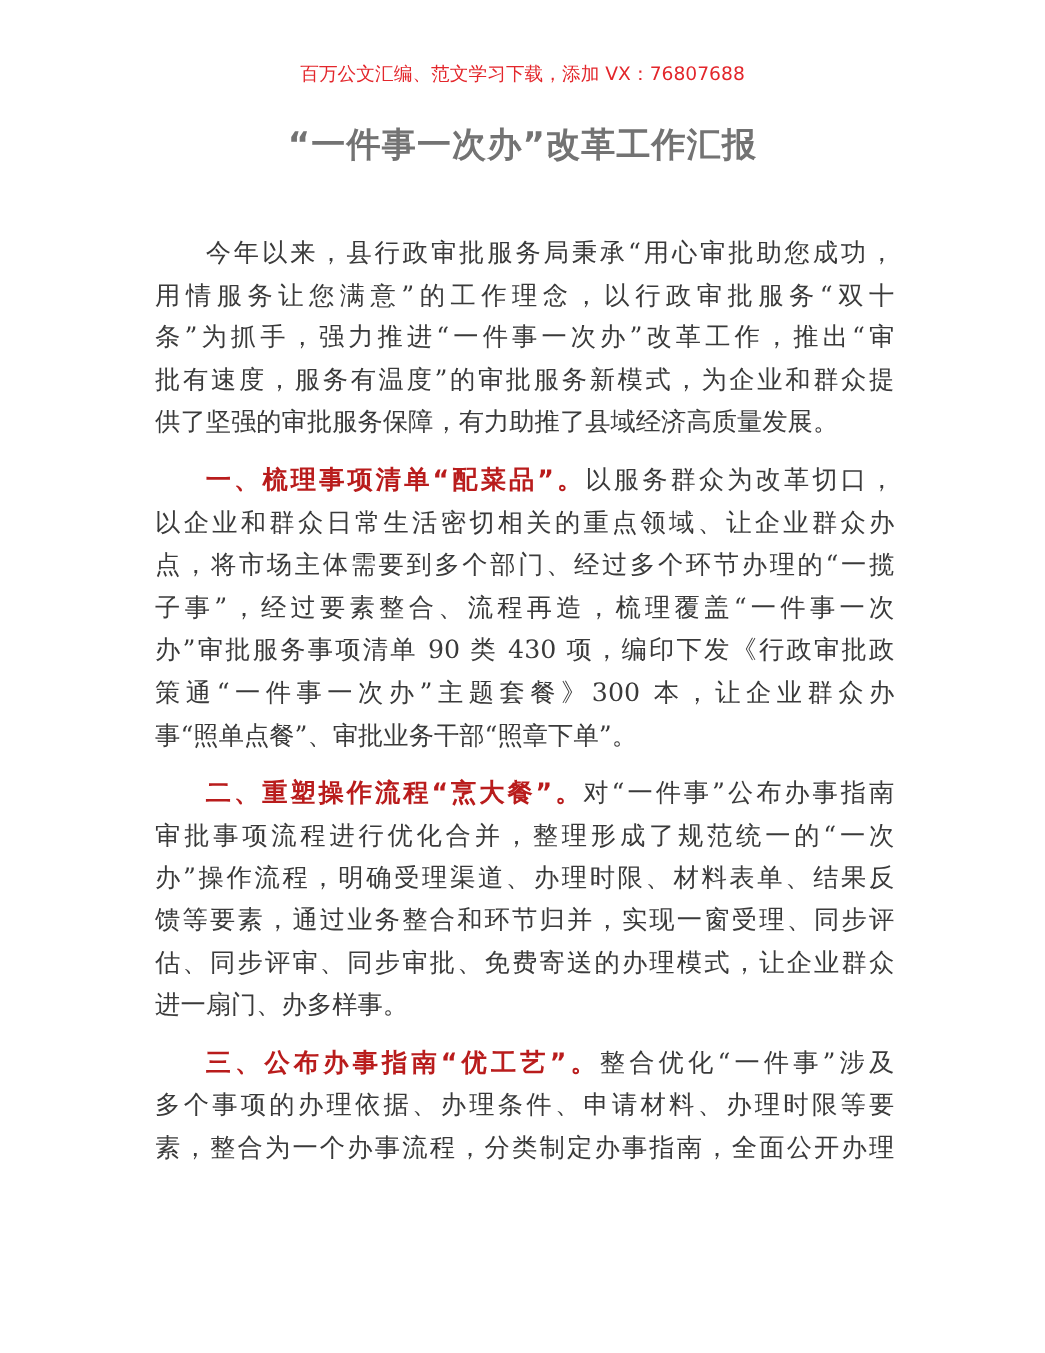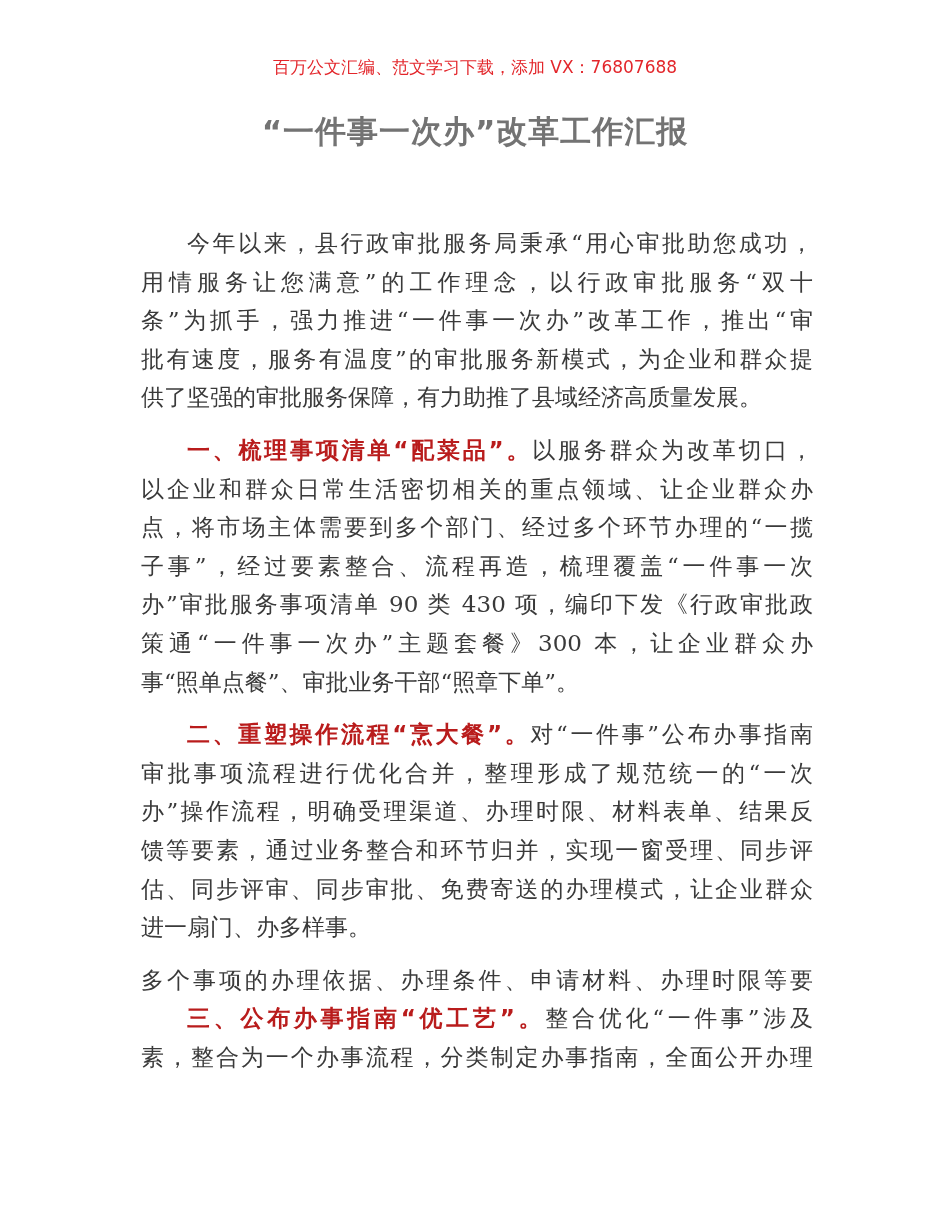--- a/index.html
+++ b/index.html
@@ -33,21 +33,21 @@
       width: 950px;
       text-align: center;
       font-family: "DejaVu Sans", "Liberation Sans", sans-serif;
       font-weight: bold;
       font-size: 31px;
       color: #737373;
       letter-spacing: 1px;
     }
     .body-text {
       position: absolute;
-      top: 224px;
+      top: 211px;
       left: 141px;
       width: 672px;
     }
     .line {
       height: 38.6px;
       line-height: 38.6px;
       font-size: 23px;
       white-space: nowrap;
       text-align: justify;
       text-align-last: justify;
@@ -101,18 +101,18 @@
     <div class="line indent"><span class="bold">二、重塑操作流程“烹大餐”。</span><span>对“一件事”公布办事指南</span></div>
     <div class="line">审批事项流程进行优化合并，整理形成了规范统一的“一次</div>
     <div class="line">办”操作流程，明确受理渠道、办理时限、材料表单、结果反</div>
     <div class="line">馈等要素，通过业务整合和环节归并，实现一窗受理、同步评</div>
     <div class="line">估、同步评审、同步审批、免费寄送的办理模式，让企业群众</div>
     <div class="line last">进一扇门、办多样事。</div>
   </div>
   <div class="para-gap"></div>
 
   <div>
+    <div class="line indent"><span class="bold">三、公布办事指南“优工艺”。</span><span>整合优化“一件事”涉及</span></div>
     <div class="line">多个事项的办理依据、办理条件、申请材料、办理时限等要</div>
-    <div class="line indent"><span class="bold">三、公布办事指南“优工艺”。</span><span>整合优化“一件事”涉及</span></div>
     <div class="line">素，整合为一个办事流程，分类制定办事指南，全面公开办理</div>
   </div>
 
 </div>
 
 </body></html>

